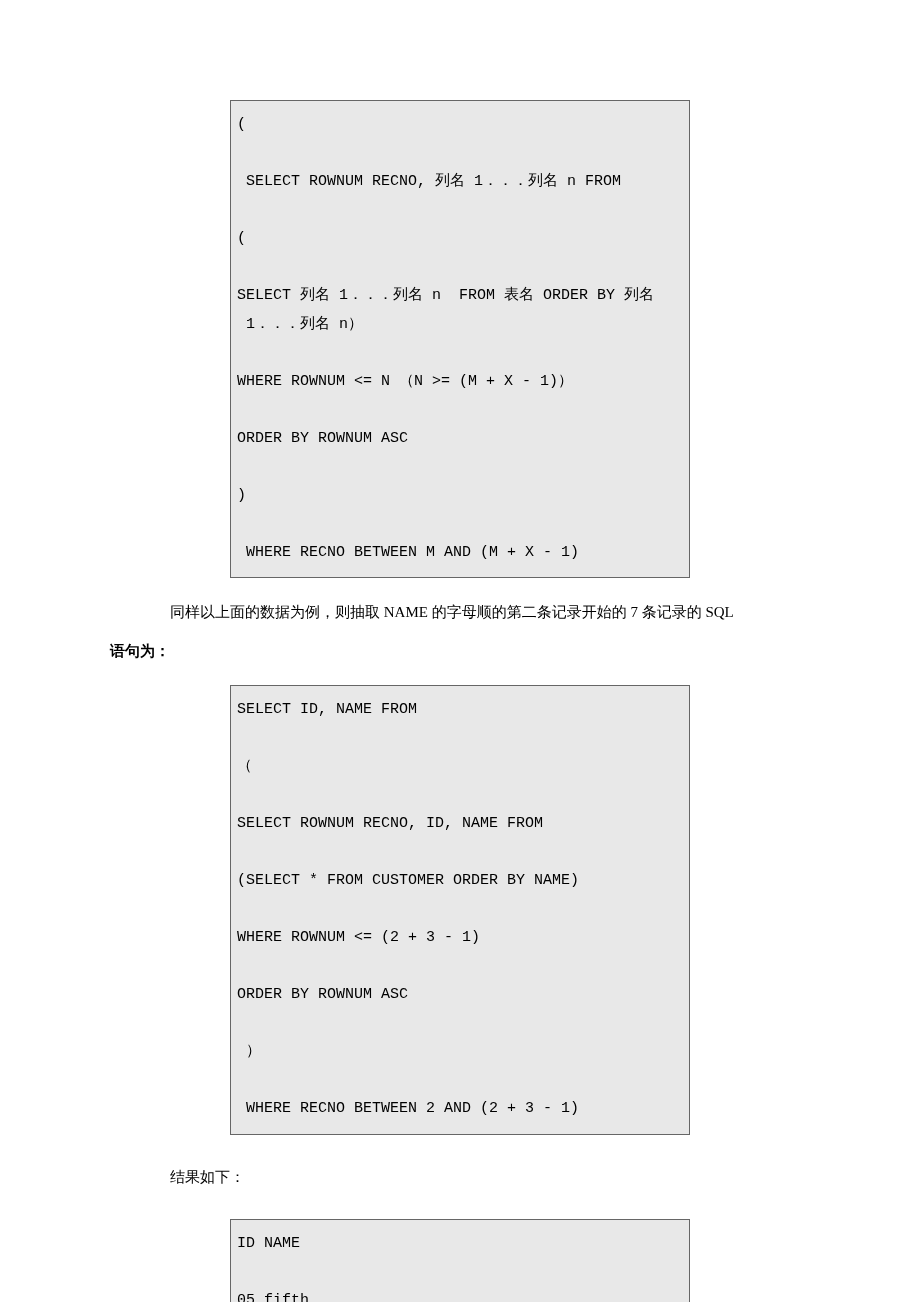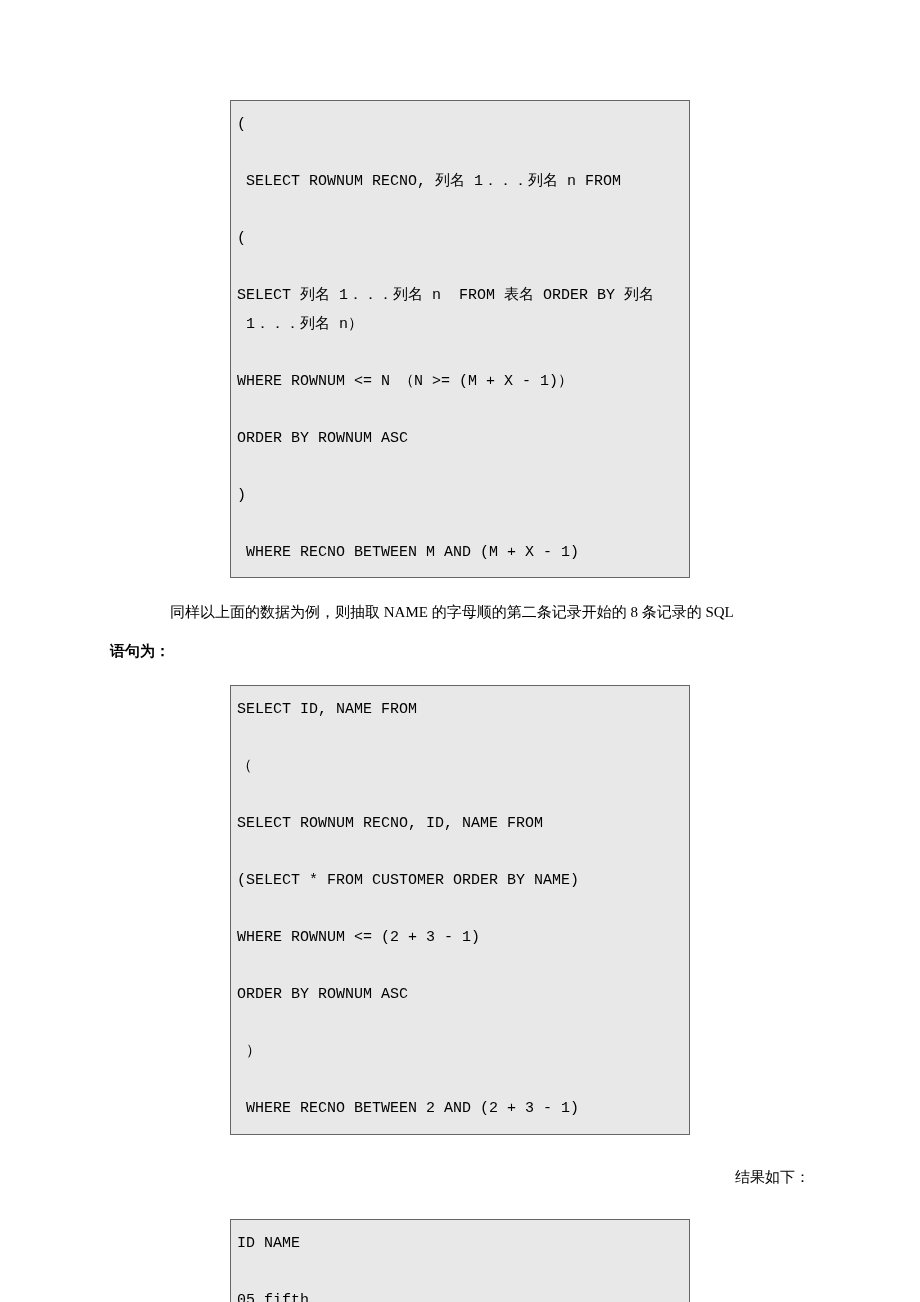--- a/index.html
+++ b/index.html
@@ -34,21 +34,20 @@
     .body-text {
       margin: 20px 0;
       padding-left: 60px;
       text-indent: 0;
       line-height: 1.9;
     }
     .body-text-left {
       margin: 28px 0;
       padding-left: 60px;
       line-height: 1.9;
-      text-align: right;
     }
     .body-text.continues {
       padding-left: 0;
       text-indent: 0;
       margin-top: -10px;
       font-weight: bold;
     }
   </style>
 </head>
 <body>
@@ -66,21 +65,21 @@
 
 WHERE ROWNUM &lt;= N （N &gt;= (M + X - 1)）
 
 ORDER BY ROWNUM ASC
 
 )
 
  WHERE RECNO BETWEEN M AND (M + X - 1)</div>
 
   <div>
-    <div class="body-text">同样以上面的数据为例，则抽取 NAME 的字母顺的第二条记录开始的 8 条记录的 SQL</div>
+    <div class="body-text">同样以上面的数据为例，则抽取 NAME 的字母顺的第二条记录开始的 7 条记录的 SQL</div>
     <div class="body-text continues">语句为：</div>
   </div>
 
   <div class="code-block">SELECT ID, NAME FROM
 
 （
 
 SELECT ROWNUM RECNO, ID, NAME FROM
 
 (SELECT * FROM CUSTOMER ORDER BY NAME)

